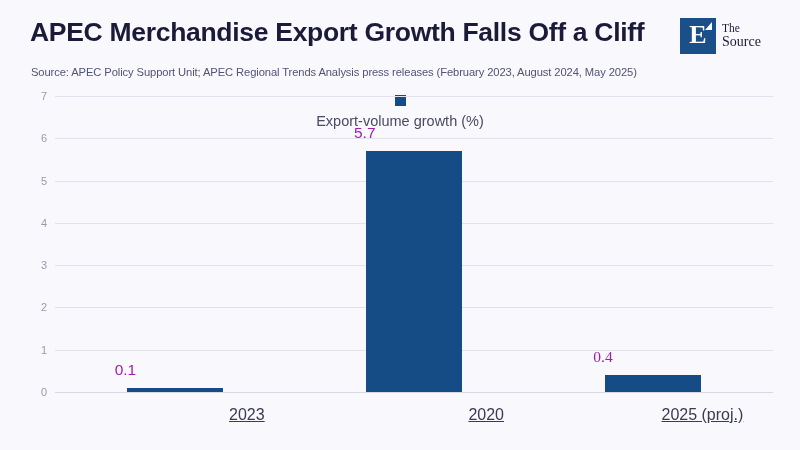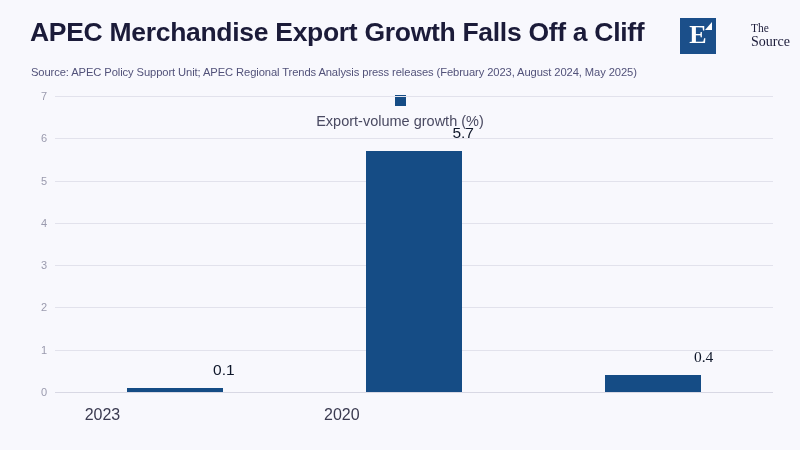--- a/index.html
+++ b/index.html
@@ -32,21 +32,21 @@
     color:#ffffff; line-height:1; padding-bottom:2px;
   }
   .logo-mark .flag {
     position:absolute; right:4px; top:4px;
     width:0; height:0;
     border-left:7px solid transparent;
     border-bottom:8px solid #ffffff;
   }
   .logo-text {
     font-family:"Liberation Serif", serif;
-    color:#1B1B39; line-height:1.03;margin-left:29px;
+    color:#1B1B39; line-height:1.03;
   }
   .logo-text .l1 { font-size:11.5px; display:block; }
   .logo-text .l2 { font-size:14px; display:block; font-weight:400; }
 
   .source {
     position:absolute; left:31px; top:66px;
     font-size:11.2px; color:#52527A; white-space:nowrap;
     letter-spacing:-0.1px;
     text-align:right;
   }
@@ -72,29 +72,30 @@
     transform:translateY(-50%);
     left:-2px;
   }
 
   .bar {
     position:absolute; bottom:0;
     background:#154C85;
   }
   .barvalue {
     position:absolute;
-    text-align:right;
-    font-size:15.5px; color:#0f172a;
+    text-align:left;
+    font-size:15.5px; color:#a21caf;
     white-space:nowrap;
   }
   .xlabel {
     position:absolute;
-    text-align:left;
+    text-align:right;
     font-size:16px; color:#3A3A50;
     white-space:nowrap;
+    text-decoration:underline;
   }
 
   
   .legend {
     position:absolute; left:0; top:94px; width:800px;
     display:flex; align-items:center; justify-content:center; gap:7px;flex-direction:column;
   }
   .legend-swatch {
     width:11px; height:11px; background:#154C85; flex:none;
     margin-top:1px;
@@ -145,16 +146,17 @@
         <div class="gridline" style="top: 0px;"></div>
         <div class="ylabel" style="top: 0px; left: -52px;">7</div>
         <div class="bar" style="left: 71.6667px; width: 96px; height: 4.22857px; background: rgb(21, 76, 133);"></div>
         <div class="barvalue" style="left: 59.6667px; width: 120px; top: 264.771px;">0.1</div>
         <div class="xlabel" style="left: 29.6667px; width: 180px; top: 310px;">2023</div>
         <div class="bar" style="left: 311px; width: 96px; height: 241.029px; background: rgb(21, 76, 133);"></div>
         <div class="barvalue" style="left: 299px; width: 120px; top: 27.9714px;">5.7</div>
         <div class="xlabel" style="left: 269px; width: 180px; top: 310px;">2020</div>
         <div class="bar" style="left: 550.333px; width: 96px; height: 16.9143px; background: rgb(21, 76, 133);"></div>
         <div class="barvalue" style="left: 538.333px; width: 120px; top: 252.086px; font-family: Liberation Serif, serif;">0.4</div>
+        <div class="xlabel" style="left: 508.333px; width: 180px; top: 310px;">2025 (proj.)</div>
       </div>
   </div>
 
 </div>
 
 </body></html>

